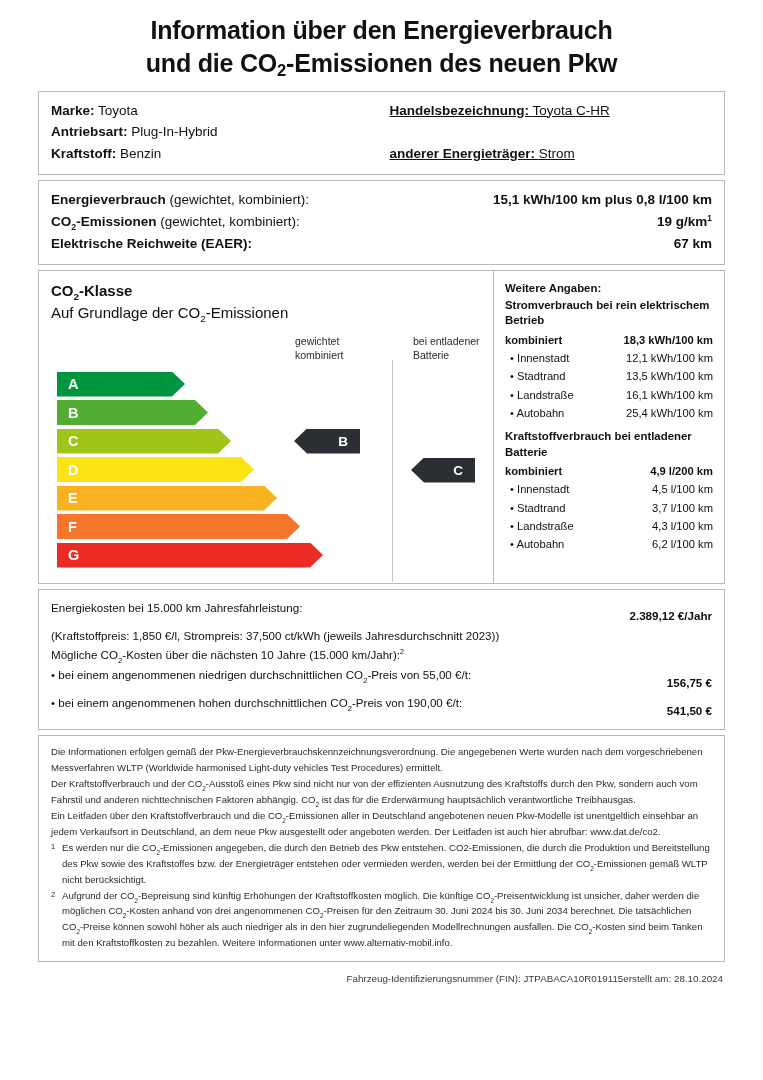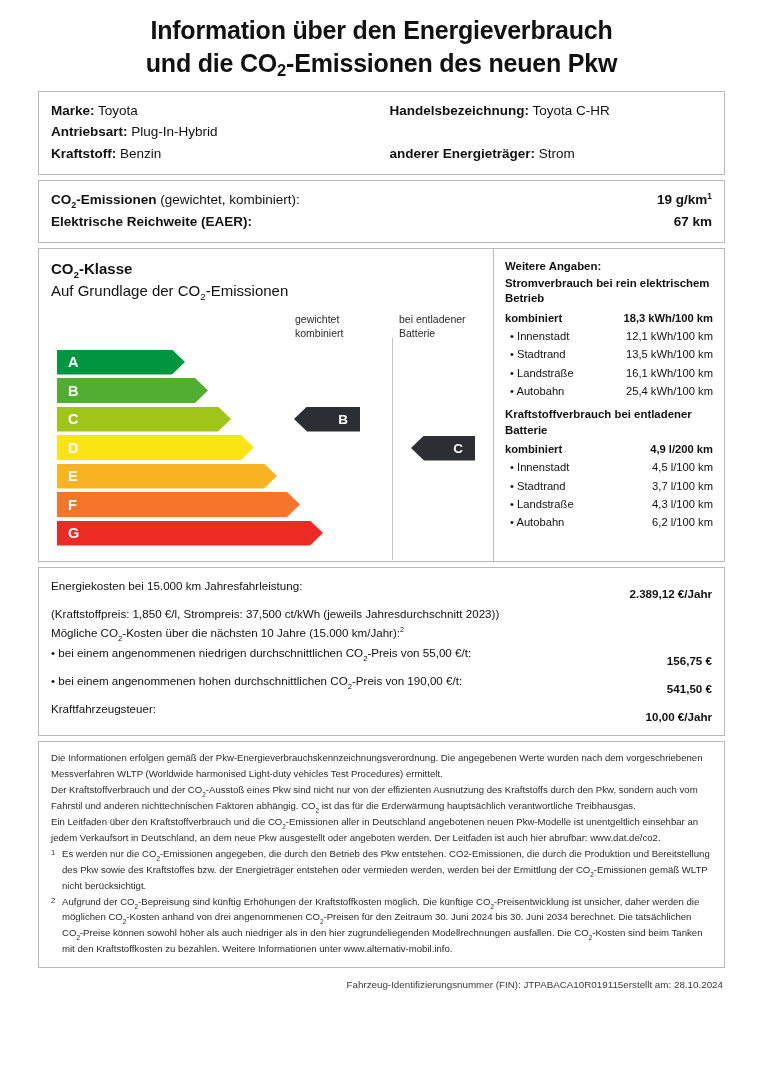--- a/index.html
+++ b/index.html
@@ -45,21 +45,21 @@
   
   .ident {
     padding: 8px 12px 9px 12px;
   }
   .ident-row {
     display: flex;
     font-size: 13.5px;
     line-height: 1.62;
   }
   .ident-col { width: 50%; }
-  .ident-col.right { padding-left: 8px; }
+  .ident-col.right { padding-left: 8px; text-decoration: underline; }
   .lbl { font-weight: bold; }
 
   
   .cons { padding: 8px 12px 9px 12px; }
   .cons-row {
     display: flex;
     justify-content: space-between;
     font-size: 13.5px;
     line-height: 1.63;
   }
@@ -90,21 +90,21 @@
     height: 34px;
     margin-top: 10px;
   }
   .col-head {
     position: absolute;
     font-size: 10.5px;
     line-height: 1.35;
     color: #2a2a2a;
   }
   .col-head.a { left: 244px; top: 0; }
-  .col-head.b { left: 348px; top: 0; }
+  .col-head.b { left: 362px; top: 0; }
 
   .chart-area {
     position: relative;
     height: 205px;
     margin-top: 4px;
   }
   .divider-v {
     position: absolute;
     left: 341px;
     top: -12px;
@@ -234,20 +234,24 @@
       <div class="ident-col"><span class="lbl">Antriebsart:</span> <span>Plug-In-Hybrid</span></div>
       <div class="ident-col right"></div>
     </div>
     <div class="ident-row">
       <div class="ident-col"><span class="lbl">Kraftstoff:</span> <span>Benzin</span></div>
       <div class="ident-col right"><span class="lbl">anderer Energieträger:</span> <span>Strom</span></div>
     </div>
   </div>
 
   <div class="box cons">
+    <div class="cons-row">
+      <div class="cons-key"><span>Energieverbrauch</span><span class="norm"> (gewichtet, kombiniert):</span></div>
+      <div class="cons-val">15,1 kWh/100 km plus 0,8 l/100 km</div>
+    </div>
     <div class="cons-row">
       <div class="cons-key"><span>CO</span><sub>2</sub><span>-Emissionen</span><span class="norm"> (gewichtet, kombiniert):</span></div>
       <div class="cons-val"><span>19 g/km</span><sup>1</sup></div>
     </div>
     <div class="cons-row">
       <div class="cons-key">Elektrische Reichweite (EAER):</div>
       <div class="cons-val">67 km</div>
     </div>
   </div>
 
@@ -371,24 +375,20 @@
       <div class="k"><span>Mögliche CO</span><sub>2</sub><span>-Kosten über die nächsten 10 Jahre (15.000 km/Jahr):</span><sup>2</sup></div>
     </div>
     <div class="cost-row">
       <div class="k bul plain"><span>bei einem angenommenen niedrigen durchschnittlichen CO</span><sub>2</sub><span>-Preis von 55,00 €/t:</span></div>
       <div class="v">156,75 €</div>
     </div>
     <div class="cost-row">
       <div class="k bul plain"><span>bei einem angenommenen hohen durchschnittlichen CO</span><sub>2</sub><span>-Preis von 190,00 €/t:</span></div>
       <div class="v">541,50 €</div>
     </div>
-    <div class="cost-row">
-      <div class="k">Kraftfahrzeugsteuer:</div>
-      <div class="v">10,00 €/Jahr</div>
-    </div>
   </div>
 
   <div class="box legal">
     <div class="para">Die Informationen erfolgen gemäß der Pkw-Energieverbrauchskennzeichnungsverordnung. Die angegebenen Werte wurden nach dem vorgeschriebenen Messverfahren WLTP (Worldwide harmonised Light-duty vehicles Test Procedures) ermittelt.</div>
     <div class="para"><span>Der Kraftstoffverbrauch und der CO</span><sub>2</sub><span>-Ausstoß eines Pkw sind nicht nur von der effizienten Ausnutzung des Kraftstoffs durch den Pkw, sondern auch vom Fahrstil und anderen nichttechnischen Faktoren abhängig. CO</span><sub>2</sub><span> ist das für die Erderwärmung hauptsächlich verantwortliche Treibhausgas.</span></div>
     <div class="para"><span>Ein Leitfaden über den Kraftstoffverbrauch und die CO</span><sub>2</sub><span>-Emissionen aller in Deutschland angebotenen neuen Pkw-Modelle ist unentgeltlich einsehbar an jedem Verkaufsort in Deutschland, an dem neue Pkw ausgestellt oder angeboten werden. Der Leitfaden ist auch hier abrufbar: www.dat.de/co2.</span></div>
 
     <div class="fn">
       <div class="fn-num">1</div>
       <div class="fn-txt"><span>Es werden nur die CO</span><sub>2</sub><span>-Emissionen angegeben, die durch den Betrieb des Pkw entstehen. CO2-Emissionen, die durch die Produktion und Bereitstellung des Pkw sowie des Kraftstoffes bzw. der Energieträger entstehen oder vermieden werden, werden bei der Ermittlung der CO</span><sub>2</sub><span>-Emissionen gemäß WLTP nicht berücksichtigt.</span></div>

